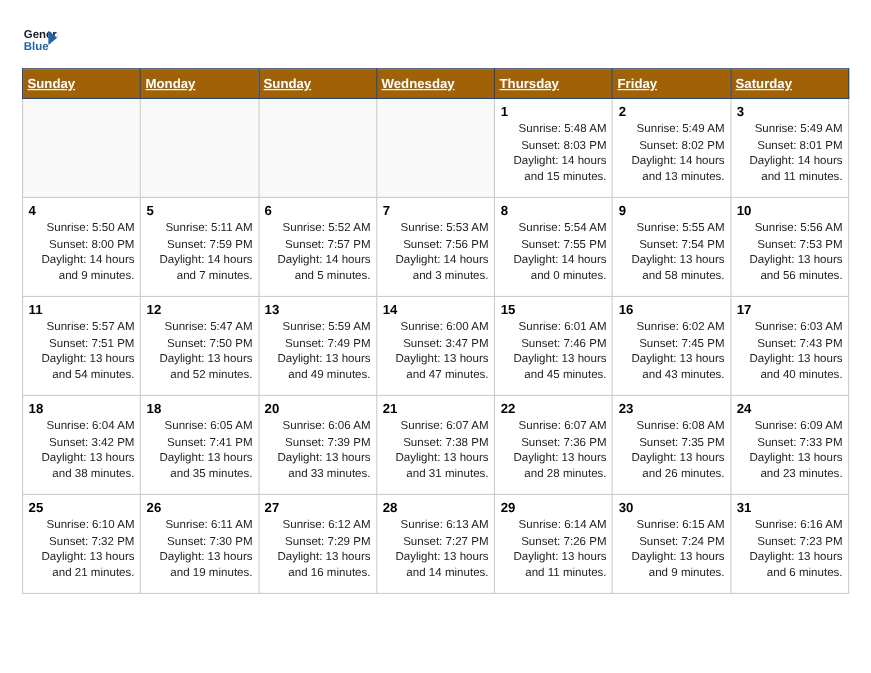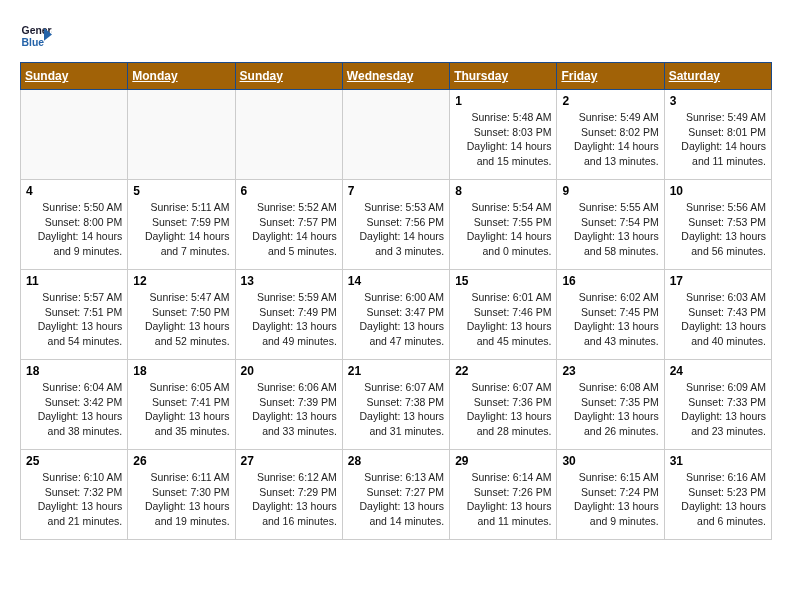--- a/index.html
+++ b/index.html
@@ -327,19 +327,19 @@
         <td>
           <div class="day-num">30</div>
           <div class="day-content">Sunrise: 6:15 AM
 Sunset: 7:24 PM
 Daylight: 13 hours
 and 9 minutes.</div>
         </td>
         <td>
           <div class="day-num">31</div>
           <div class="day-content">Sunrise: 6:16 AM
-Sunset: 5:23 PM
+Sunset: 7:23 PM
 Daylight: 13 hours
 and 6 minutes.</div>
         </td>
       </tr>
     </tbody>
 </table>
 
 </body></html>

